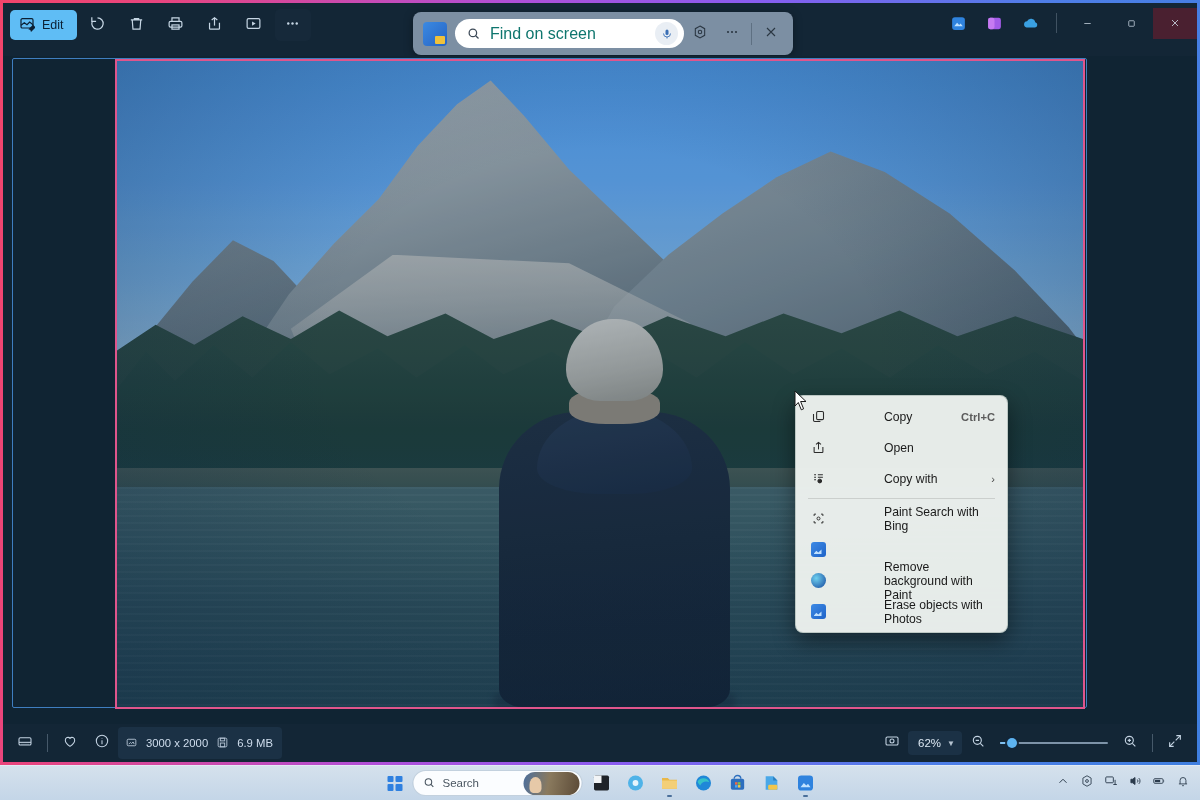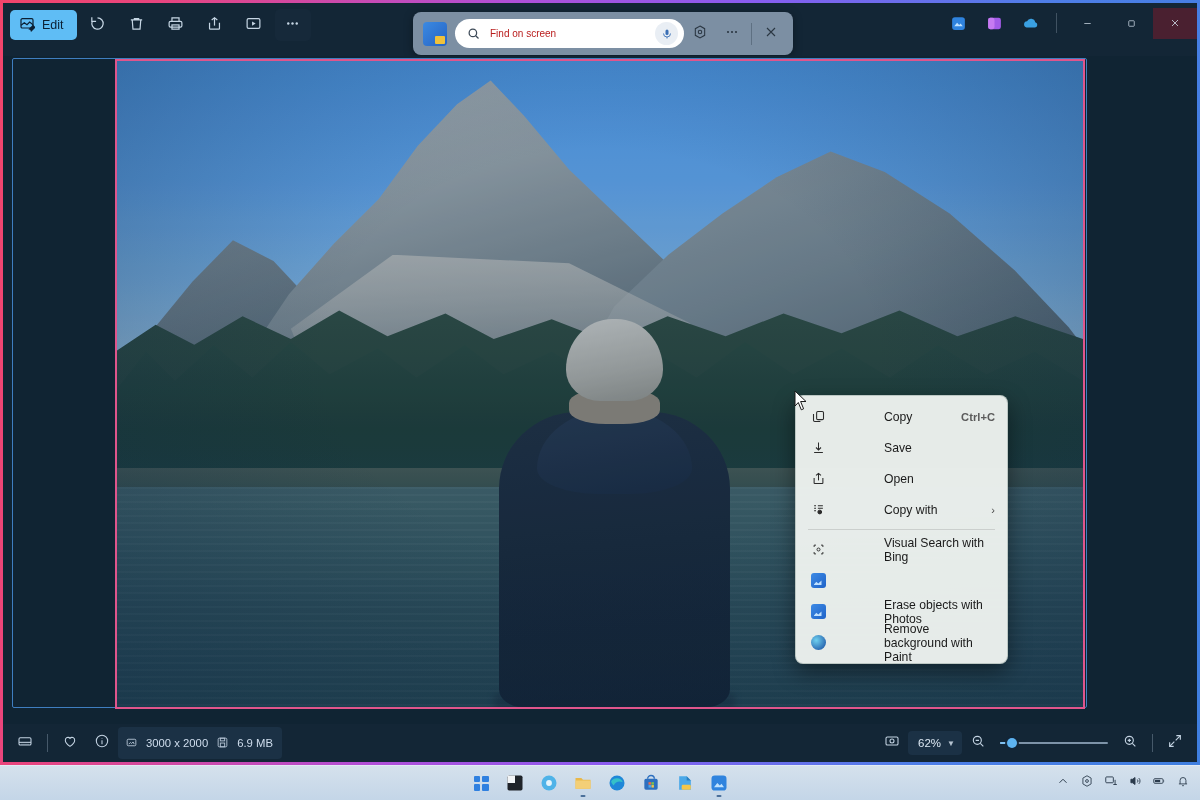--- a/index.html
+++ b/index.html
@@ -63,21 +63,21 @@
     content:''; position:absolute; right:2px; bottom:2px; width:10px; height:8px;
     background:#f0c13b; border-radius:1px;
   }
   .fb-input {
     flex: 1 1 auto; height: 29px;
     background: #ffffff; border-radius: 15px;
     display: flex; align-items: center; padding: 0 4px 0 11px;
     position: relative;
   }
   .fb-input .srch { width: 15px; height: 15px; color: #3d4a57; flex: 0 0 auto; }
-  .fb-ph { flex: 1 1 auto; font-size: 10px; color: #b91c1c; padding-left: 9px; }
+  .fb-ph { flex: 1 1 auto; font-size: 16px; color: #0f766e; padding-left: 9px; }
   .fb-mic {
     width: 23px; height: 23px; border-radius: 50%;
     background: #e9eef4; display: flex; align-items: center; justify-content: center;
     color: #3a6fb5; flex: 0 0 auto; margin-right: 2px;
   }
   .fb-mic svg { width: 12px; height: 12px; }
   .fb-btn {
     width: 32px; height: 30px; display: flex; align-items: center; justify-content: center;
     color: #2b3743; cursor: pointer; border-radius: 4px;
   }
@@ -476,30 +476,20 @@
                   <rect x="9" y="4" width="11" height="13" rx="2"></rect>
                   <path d="M15 20H6a2 2 0 0 1-2-2V8"></path>
                 </svg>
             </span>
             <span class="ctx-lbl">Copy</span>
             <span class="ctx-acc">Ctrl+C</span>
           </div>
           <div class="ctx-item">
             <span class="ctx-ic">
               <svg viewBox="0 0 24 24" fill="none" stroke="currentColor" stroke-width="1.7">
-                  <path d="M12 4v11"></path>
-                  <path d="M8 12l4 4 4-4"></path>
-                  <path d="M5 20h14"></path>
-                </svg>
-            </span>
-            <span class="ctx-lbl">Save</span>
-          </div>
-          <div class="ctx-item">
-            <span class="ctx-ic">
-              <svg viewBox="0 0 24 24" fill="none" stroke="currentColor" stroke-width="1.7">
                   <path d="M5 11v8a1 1 0 0 0 1 1h12a1 1 0 0 0 1-1v-8"></path>
                   <path d="M12 15V4"></path>
                   <path d="M8 7l4-3 4 3"></path>
                 </svg>
             </span>
             <span class="ctx-lbl">Open</span>
           </div>
           <div class="ctx-item">
             <span class="ctx-ic">
               <svg viewBox="0 0 24 24" fill="none" stroke="currentColor" stroke-width="1.6">
@@ -512,38 +502,38 @@
             <span class="ctx-arrow">›</span>
           </div>
           <div class="ctx-sep"></div>
           <div class="ctx-item">
             <span class="ctx-ic">
               <svg viewBox="0 0 24 24" fill="none" stroke="currentColor" stroke-width="1.5">
                   <path d="M5 8V5h3M19 8V5h-3M5 16v3h3M19 16v3h-3"></path>
                   <circle cx="12" cy="12" r="2.4"></circle>
                 </svg>
             </span>
-            <span class="ctx-lbl">Visual Search with Bing</span>
+            <span class="ctx-lbl">Paint Search with Bing</span>
           </div>
           <div class="ctx-item">
             <span class="ctx-ic">
                 <span class="ic-sq"></span>
               </span>
+          </div>
+          <div class="ctx-item">
+            <span class="ctx-ic">
+                <span class="ic-paint"></span>
+              </span>
+            <span class="ctx-lbl">Remove background with Paint</span>
           </div>
           <div class="ctx-item">
             <span class="ctx-ic">
                 <span class="ic-sq"></span>
               </span>
             <span class="ctx-lbl">Erase objects with Photos</span>
-          </div>
-          <div class="ctx-item">
-            <span class="ctx-ic">
-                <span class="ic-paint"></span>
-              </span>
-            <span class="ctx-lbl">Remove background with Paint</span>
           </div>
         </div>
 
         <svg class="cursor" viewBox="0 0 14 21">
           <path d="M1 1l11 10.5H6.6l3 7.3-2.3 1-3-7.3L1 16z" fill="#ffffff" stroke="#1a1a1a" stroke-width="1"></path>
         </svg>
       </div>
 
       <div class="statusbar">
         <div class="sb-btn">
@@ -639,20 +629,30 @@
 
   <div class="taskbar">
     <div class="tb-center">
       <div class="start">
         <div class="start-grid">
             <i></i>
             <i></i>
             <i></i>
             <i></i>
           </div>
+      </div>
+      <div class="tsearch">
+        <span>
+          <svg viewBox="0 0 24 24" fill="none" stroke="currentColor" stroke-width="2">
+              <circle cx="11" cy="11" r="6"></circle>
+              <path d="M15.5 15.5L20 20"></path>
+            </svg>
+        </span>
+        <span>Search</span>
+        <span class="thumb"></span>
       </div>
       <div class="tapp">
         <svg class="glyph" viewBox="0 0 24 24">
             <rect x="3" y="3" width="18" height="18" rx="2" fill="#1f2329"></rect>
             <rect x="3" y="3" width="9" height="9" fill="#f2f4f6"></rect>
           </svg>
       </div>
       <div class="tapp">
         <svg class="glyph" viewBox="0 0 24 24">
             <circle cx="12" cy="12" r="9" fill="#4fb3e8"></circle>

